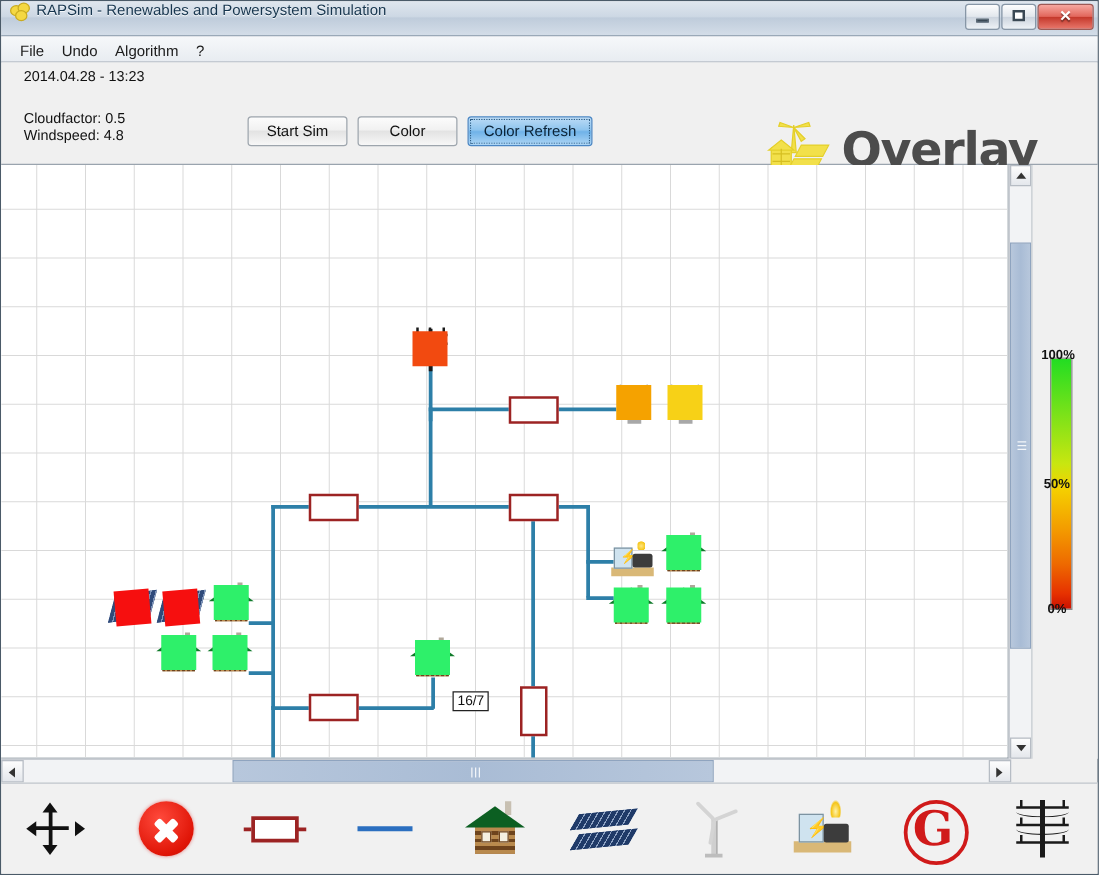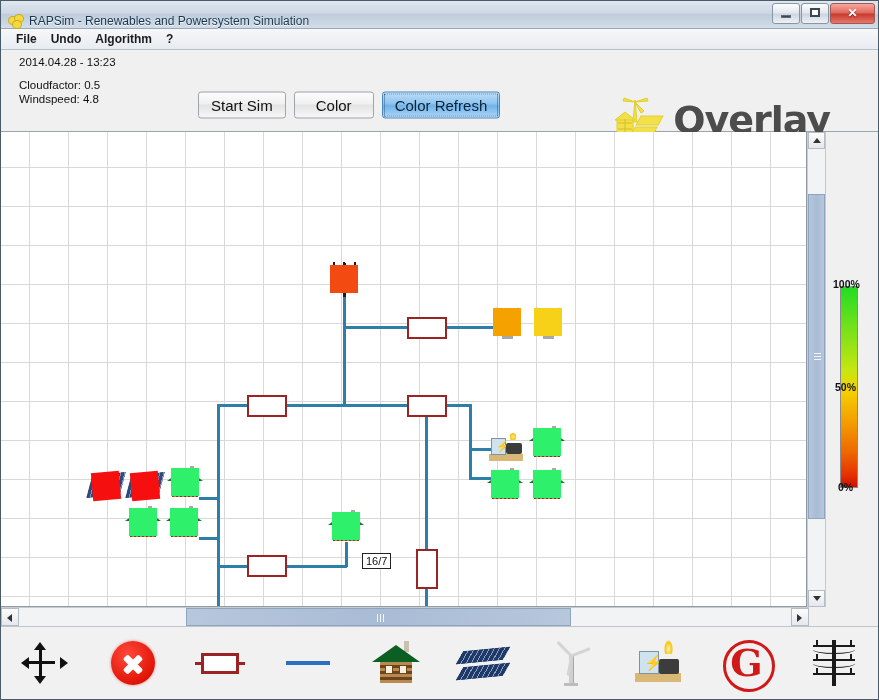--- a/index.html
+++ b/index.html
@@ -12,21 +12,21 @@
     border:1px solid #4a5a68;
     box-sizing:border-box;
     display:flex;flex-direction:column;
   }
 
   
   .titlebar{
     height:27px;flex:0 0 27px;position:relative;
     background:linear-gradient(to bottom,#dfe6ee 0%,#cdd8e4 45%,#bfccdb 50%,#d3dde8 100%);
     border-bottom:1px solid #9aa9b8;
-    display:flex;align-items:flex-end;
+    display:flex;align-items:flex-start;
   }
   .titlebar-icon{
     width:15px;height:15px;margin-left:7px;margin-right:6px;position:relative;flex:0 0 15px;
   }
   .titlebar-icon .petal{position:absolute;background:#f4d842;border:1px solid #c9ab1f;border-radius:50%;}
   .titlebar-icon .p1{width:8px;height:7px;left:0;top:3px;}
   .titlebar-icon .p2{width:8px;height:7px;left:6px;top:1px;}
   .titlebar-icon .p3{width:8px;height:7px;left:4px;top:7px;}
   .title-text{
     font-size:12px;color:#16354e;white-space:nowrap;
@@ -43,39 +43,39 @@
     width:43px;
     border:1px solid #9d5a55;
     background:linear-gradient(to bottom,#f6a8a0 0%,#e2675c 48%,#c5392c 52%,#e8776b 100%);
   }
   .glyph-min{position:absolute;left:8px;top:11px;width:10px;height:3px;background:#3a4854;border:1px solid #5d6b78;box-sizing:border-box;}
   .glyph-max{position:absolute;left:8px;top:4px;width:10px;height:9px;border:2px solid #3a4854;box-sizing:border-box;background:#fff;}
   .glyph-close{position:absolute;left:0;right:0;top:2px;text-align:center;font-size:12px;font-weight:bold;color:#fff;line-height:15px;text-shadow:0 1px 1px rgba(0,0,0,.45);}
 
   
   .menubar{
-    height:20px;flex:0 0 20px;display:flex;align-items:center;
+    height:20px;flex:0 0 20px;display:flex;align-items:flex-end;
     background:linear-gradient(to bottom,#f6f8fa,#e8ecf1);
-    border-bottom:1px solid #b7bfc8;padding-left:8px;font-weight:bold;
+    border-bottom:1px solid #b7bfc8;padding-left:8px;
   }
   .menu-item{font-size:12px;color:#1b1b1b;padding:1px 7px;cursor:default;}
 
   
   .headerpanel{
     flex:0 0 81px;position:relative;background:#f0f0f0;
     border-bottom:1px solid #9aa4ae;
   }
   .info-block{position:absolute;left:18px;top:6px;font-size:11.5px;color:#111;line-height:1.05;}
-  .info-date{margin-bottom:11px;text-align:right;}
+  .info-date{margin-bottom:21px;text-align:right;}
   .info-line{margin-bottom:2px;}
 
   .btn-row{position:absolute;left:197px;top:55px;transform:translateY(-50%);display:flex;gap:8px;}
   .tbtn{
     font-family:"Liberation Sans",sans-serif;
-    font-size:15px;color:#101010;
+    font-size:12px;color:#101010;
     padding:4px 12px;min-width:54px;text-align:center;
     border:1px solid #9da5ad;border-radius:3px;
     background:linear-gradient(to bottom,#fcfcfc 0%,#f1f1f1 45%,#e3e3e3 50%,#f7f7f7 100%);
     cursor:default;white-space:nowrap;
   }
   .tbtn.active{
     color:#0a2236;
     border:1px solid #4a86c4;
     background:linear-gradient(to bottom,#bcdcf6 0%,#8ec4ee 45%,#6fb2e8 52%,#aed6f5 100%);
     outline:1px dotted #2d5d86;outline-offset:-3px;

